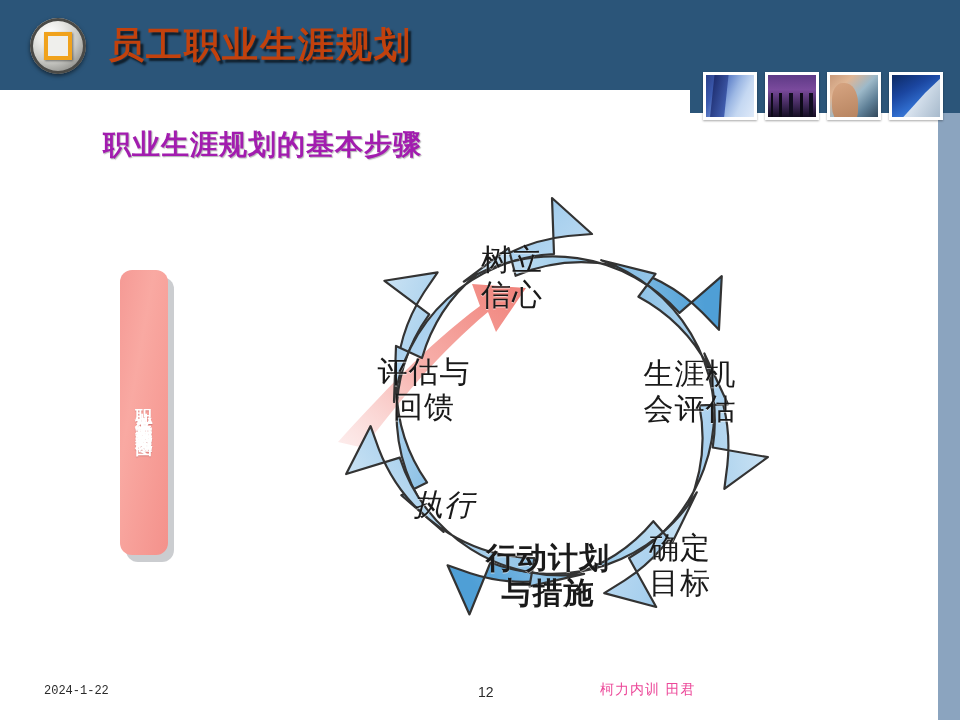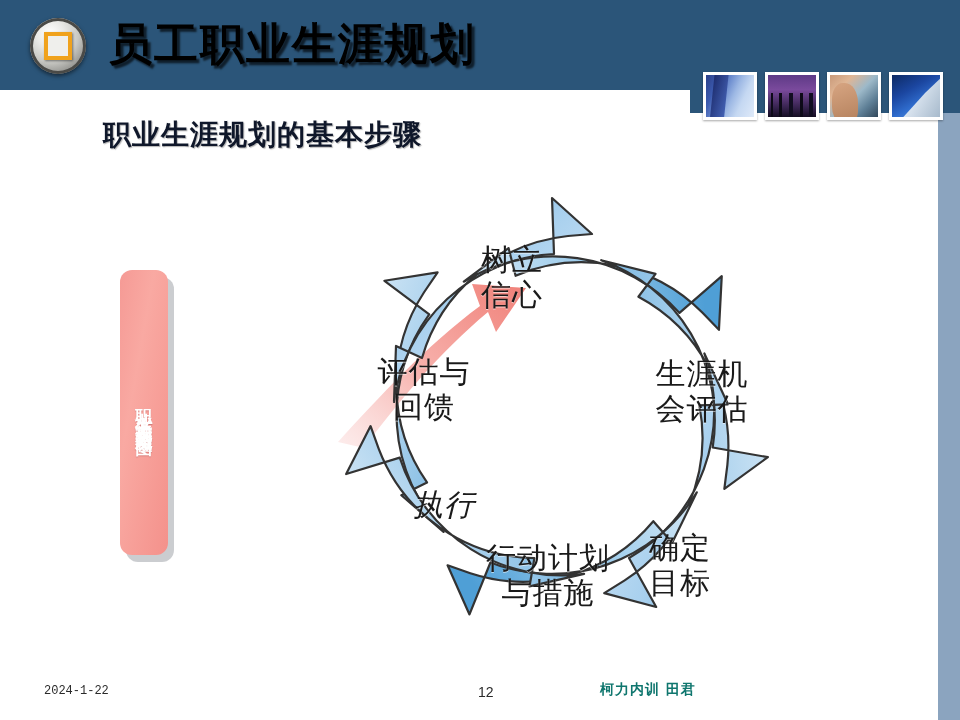--- a/index.html
+++ b/index.html
@@ -44,23 +44,23 @@
   }
   .header-logo .sq {
     width: 20px; height: 20px;
     border: 4px solid #f0a21c;
     background: #efefec;
     box-shadow: 1px 1px 2px rgba(0,0,0,0.45);
   }
   .header-title {
     position: absolute;
     left: 108px; top: 14px;
-    color: #000000;
+    color: #c2410c;
     font-family: "DejaVu Serif", "Liberation Serif", serif;
-    font-size: 44px;
+    font-size: 36px;
     font-weight: 700;
     letter-spacing: 2px;
     line-height: 60px;
     text-shadow: 3px 3px 2px rgba(0,0,0,0.65);
     white-space: nowrap;
   }
 
   
   .thumbs {
     position: absolute;
@@ -121,25 +121,25 @@
   .right-band-inner {
     position: absolute;
     right: 22px; top: 113px;
     width: 6px; height: 607px;
     background: #ffffff;
   }
 
   
   .subtitle {
     position: absolute;
-    left: 103px; top: 116px;
+    left: 103px; top: 126px;
     font-family: "DejaVu Serif", "Liberation Serif", serif;
     font-size: 28px;
     font-weight: 700;
-    color: #0f172a;
+    color: #a21caf;
     letter-spacing: 1px;
     text-shadow: 1px 1px 1px rgba(120,120,120,0.55);
     white-space: nowrap;
     text-align: right;
   }
 
   
   .pink-label-wrap {
     position: absolute;
     left: 120px; top: 270px;
@@ -208,24 +208,23 @@
     position: absolute;
     left: 478px; top: 684px;
     font-size: 14px;
     color: #2a2a2a;
     font-family: "Liberation Sans", sans-serif;
   }
   .footer-author {
     position: absolute;
     left: 600px; top: 681px;
     font-size: 14px;
-    color: #0f766e;
+    color: #ec4899;
     font-family: "DejaVu Sans", "Liberation Sans", sans-serif;
     letter-spacing: 1px;
-    font-weight: bold;
   }
 </style>
 </head>
 <body>
 
 <div id="slide">
 
   <div class="header-band"></div>
   <div class="header-band-right"></div>
 
@@ -308,25 +307,25 @@
                A 170 170 0 0 0 92 178 L 66 166 L 64 222
                A 170 170 0 0 1 224 74 Z" transform="rotate(204 225 235)" fill="url(#gC)" stroke="#333" stroke-width="2.2" stroke-linejoin="round"></path>
 
       <path d="M 222 18 L 262 54 L 238 56
                A 170 170 0 0 0 92 178 L 66 166 L 64 222
                A 170 170 0 0 1 224 74 Z" transform="rotate(255 225 235)" fill="url(#gA)" stroke="#333" stroke-width="2.2" stroke-linejoin="round"></path>
     </svg>
 
     <div class="arrow-label" style="left:122px; top:62px;  width:120px;">树立
 信心</div>
-    <div class="arrow-label" style="left:298px; top:176px; width:148px;">生涯机
+    <div class="arrow-label" style="left:286px; top:176px; width:148px;">生涯机
 会评估</div>
     <div class="arrow-label" style="left:290px; top:302px; width:120px;margin-top:48px;">确定
 目标</div>
-    <div class="arrow-label" style="left:128px; top:360px; width:180px;">行动计划
+    <div class="arrow-label" style="left:128px; top:360px; width:180px;font-weight:bold;">行动计划
 与措施</div>
     <div class="arrow-label" style="left:54px;  top:307px; width:120px;font-style:italic;">执行</div>
     <div class="arrow-label" style="left:20px;  top:174px; width:148px;">评估与
 回馈</div>
   </div>
 
   <div class="footer-date">2024-1-22</div>
   <div class="footer-page">12</div>
   <div class="footer-author">柯力内训  田君</div>
 

